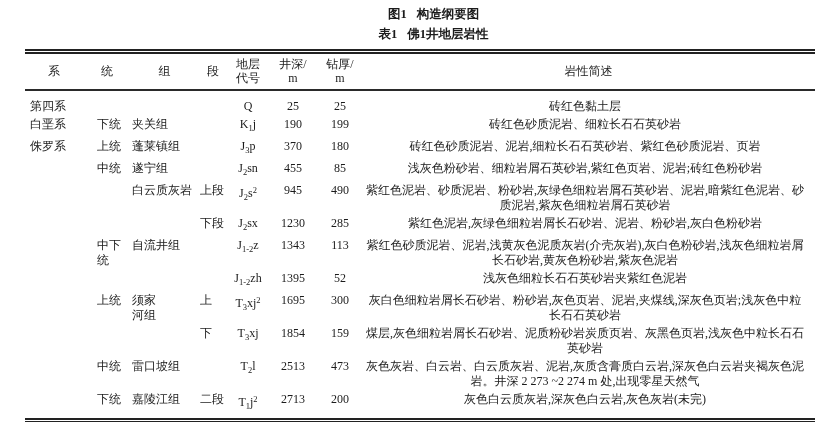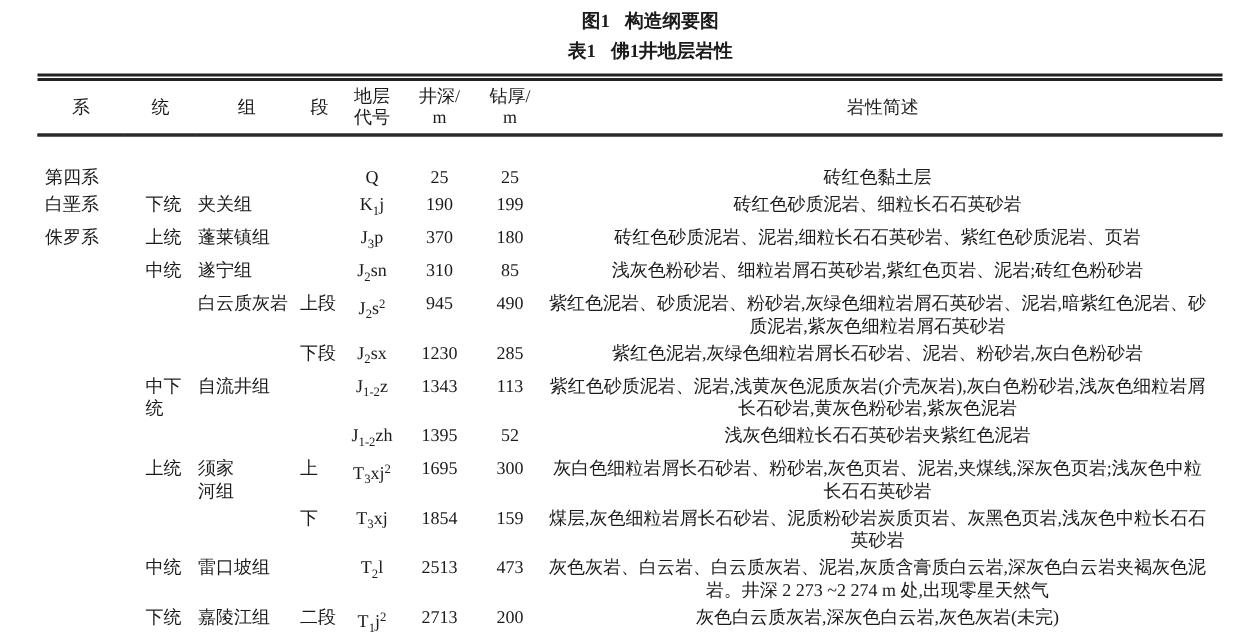--- a/index.html
+++ b/index.html
@@ -49,21 +49,21 @@
     padding: 1.5px 0 1.5px 0;
     font-size: 12px;
   }
   td.c-system   { padding-left: 5px;  }
   td.c-series   { padding-left: 14px; }
   td.c-formation{ padding-left: 1px;  }
   td.c-member   { padding-left: 2px;  }
   td.c-code     { text-align: center; white-space: nowrap; }
   td.c-depth, td.c-thickness { text-align: center; }
   td.c-lithology{ padding-left: 3px; padding-right: 10px; text-align: center; }
-  tbody tr:first-child td { padding-top: 20px; }
+  tbody tr:first-child td { padding-top: 8px; }
   tbody tr:last-child td  { padding-bottom: 4px; }
   .sub { font-size: 8.5px; vertical-align: -3px; letter-spacing: 0; }
   .sup { font-size: 8.5px; vertical-align: 4px; }
   .wrap-narrow { display: inline-block; width: 2.3em; line-height: 15px; }
 </style>
 </head>
 <body>
 
 <div class="page">
 
@@ -129,21 +129,21 @@
             <td class="c-depth">370</td>
             <td class="c-thickness">180</td>
             <td class="c-lithology">砖红色砂质泥岩、泥岩,细粒长石石英砂岩、紫红色砂质泥岩、页岩</td>
           </tr>
           <tr>
             <td class="c-system"></td>
             <td class="c-series">中统</td>
             <td class="c-formation">遂宁组</td>
             <td class="c-member"></td>
             <td class="c-code">J<span class="sub">2</span>sn</td>
-            <td class="c-depth">310</td>
+            <td class="c-depth">455</td>
             <td class="c-thickness">85</td>
             <td class="c-lithology">浅灰色粉砂岩、细粒岩屑石英砂岩,紫红色页岩、泥岩;砖红色粉砂岩</td>
           </tr>
           <tr>
             <td class="c-system"></td>
             <td class="c-series"></td>
             <td class="c-formation">白云质灰岩</td>
             <td class="c-member">上段</td>
             <td class="c-code">J<span class="sub">2</span>s<span class="sup">2</span></td>
             <td class="c-depth">945</td>

